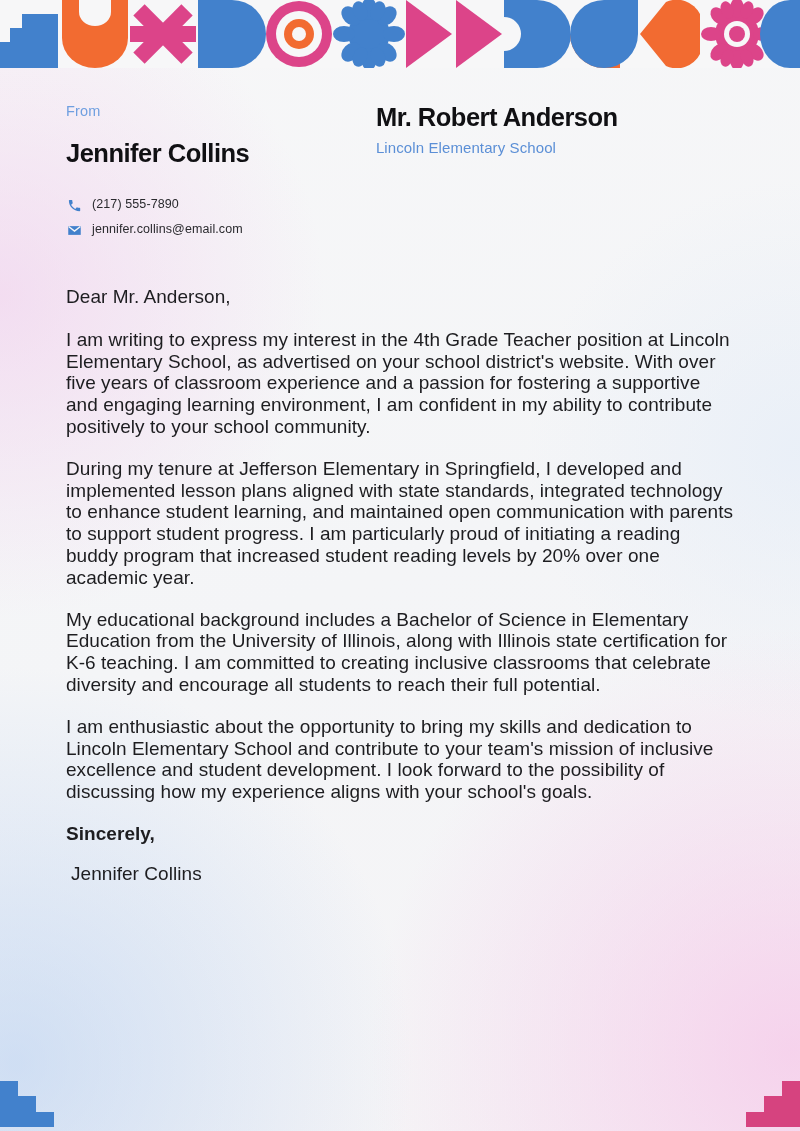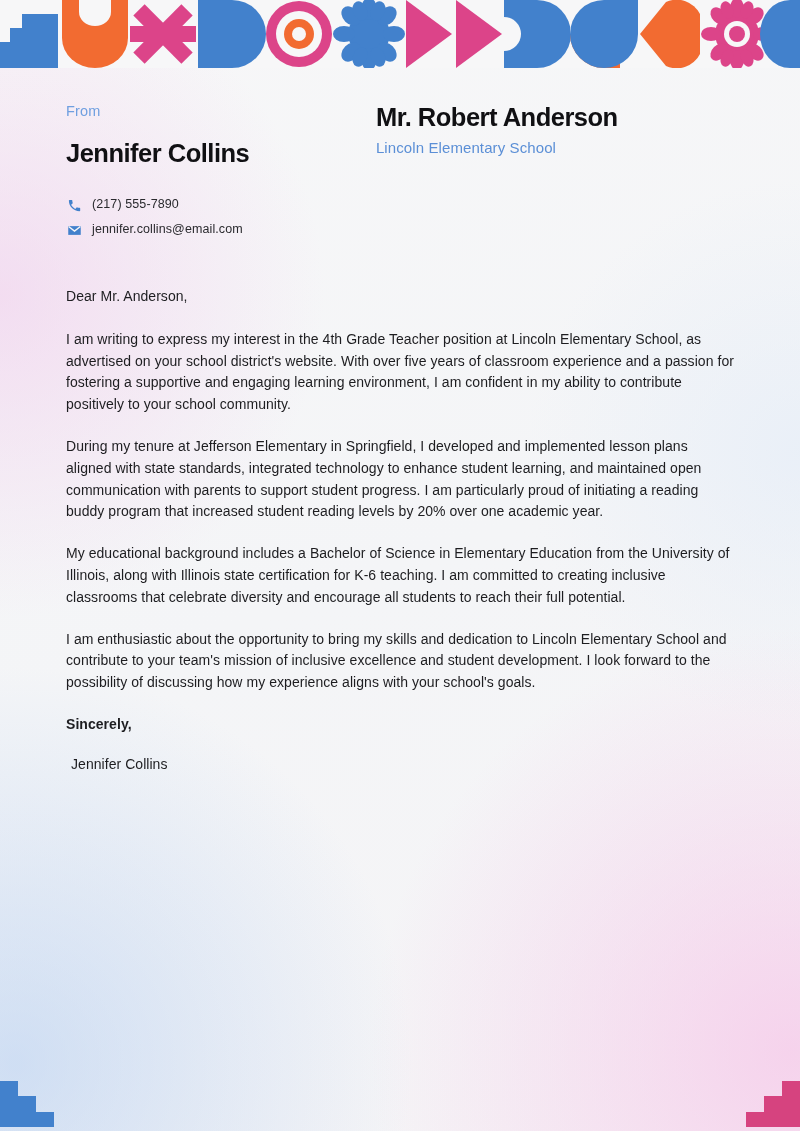--- a/index.html
+++ b/index.html
@@ -109,21 +109,21 @@
     font-size: 12.5px;
     color: #2a2a2e;
     letter-spacing: 0.1px;
   }
 
   .letter-body {
     padding: 39px 66px 0 66px;
   }
   .letter-body p {
     margin: 0 0 20px 0;
-    font-size: 14px;
+    font-size: 19px;
     line-height: 21.8px;
     color: #1d1d20;
     letter-spacing: 0.05px;
     max-width: 670px;
   }
   .salutation { margin-bottom: 21px !important; }
   .closing { margin-bottom: 18px !important; font-weight: bold; }
   .signature {
     padding-left: 5px;
   }

